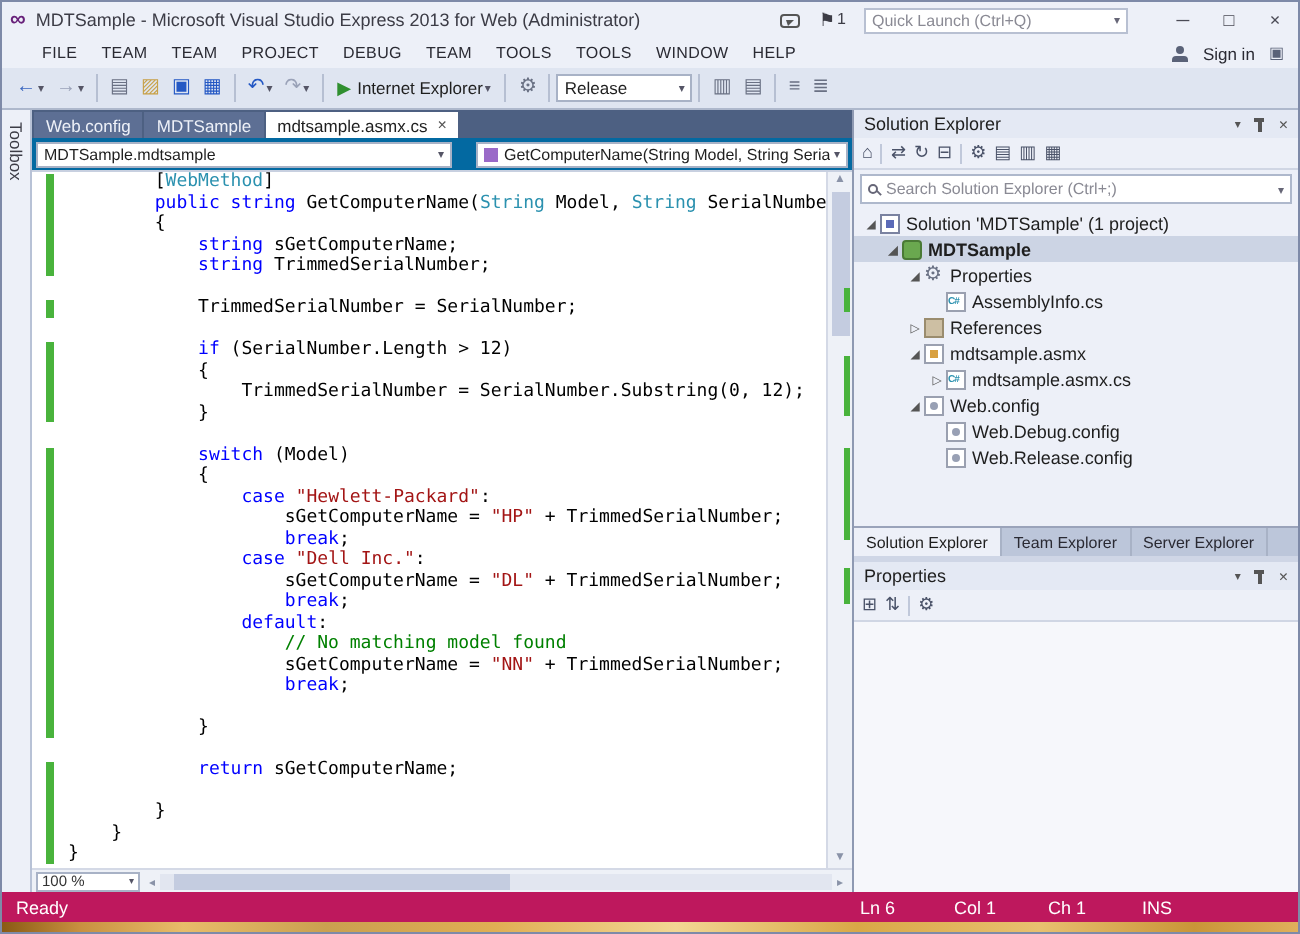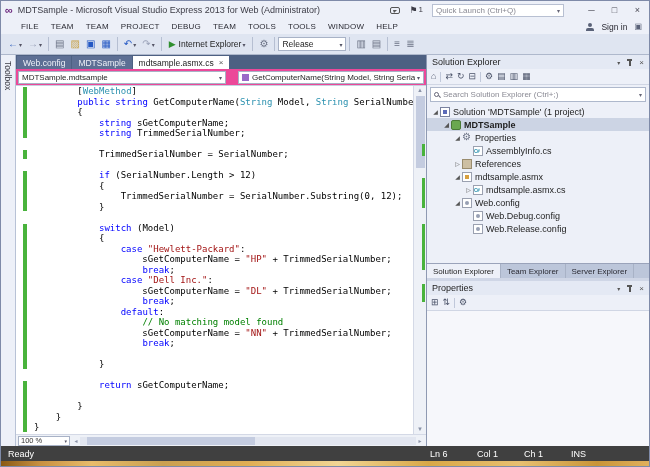--- a/index.html
+++ b/index.html
@@ -50,21 +50,21 @@
   .main { flex:1; display:flex; min-height:0; }
   .toolbox-strip { width:15px; flex:none; background:#edf0f8; border-right:1px solid #b8c2d6; display:flex; flex-direction:column; align-items:center; padding-top:6px; }
   .toolbox-label { writing-mode:vertical-rl; font-size:8.5px; color:#3c3c46; }
 
   .editor-col { width:410px; flex:none; display:flex; flex-direction:column; min-width:0; }
   .tabstrip { height:14px; flex:none; background:#4d6082; display:flex; align-items:flex-end; padding-left:1px; gap:1px; }
   .tab { height:13px; display:flex; align-items:center; padding:0 6px; font-size:8.5px; background:#5d6f94; color:#eef1f8; white-space:nowrap; }
   .tab.active { background:#ffffff; color:#1e1e1e; }
   .tab-close { margin-left:5px; font-size:8px; color:#555; }
 
-  .navbar { height:17px; flex:none; background:#ec4899; border-bottom:1px solid #c8d0e0; display:flex; align-items:center; padding:0 2px; gap:12px; }
+  .navbar { height:17px; flex:none; background:#0369a1; border-bottom:1px solid #c8d0e0; display:flex; align-items:center; padding:0 2px; gap:12px; }
   .nav-combo { height:13px; background:#fff; border:1px solid #a8b2c6; display:flex; align-items:center; font-size:8px; color:#1e1e1e; padding:0 3px; overflow:hidden; }
   .nav-combo.left { width:208px; }
   .nav-combo.right { flex:1; }
   .method-icon { width:7px; height:7px; background:#9a6ac8; margin-right:3px; flex:none; }
   .nav-lbl { flex:1; white-space:nowrap; overflow:hidden; }
   .nav-caret { font-size:6px; color:#556; margin-left:2px; flex:none; }
 
   .code-area { flex:1; min-height:0; position:relative; background:#fff; display:flex; overflow:hidden; }
   .glyph-margin { width:14px; flex:none; position:relative; background:#fff; }
   .change-bar { position:absolute; left:7px; width:4px; background:#49b33c; }
@@ -130,21 +130,21 @@
   .sbt { display:flex; align-items:center; padding:0 6px; font-size:8px; color:#2a2a33; border-right:1px solid #a8b2c6; white-space:nowrap; }
   .sbt.active { background:#edf0f8; color:#1e1e1e; }
 
   .pane-splitter { height:3px; flex:none; background:#cfd6e6; }
 
   .props-pane { height:165px; flex:none; display:flex; flex-direction:column; }
   .props-toolbar { height:16px; flex:none; display:flex; align-items:center; gap:4px; padding:0 4px; border-bottom:1px solid #d0d6e4; }
   .props-empty { flex:1; background:#f6f7fb; }
 
   
-  .statusbar { height:15px; flex:none; background:#404040; display:flex; align-items:center; color:#fff; font-size:9px; }
+  .statusbar { height:15px; flex:none; background:#be185d; display:flex; align-items:center; color:#fff; font-size:9px; }
   .sb-ready { padding-left:7px; }
   .sb-right { margin-left:auto; width:223px; flex:none; display:flex; }
   .sb-cell { width:47px; padding-left:4px; }
   .sb-cell.ins { width:40px; }
   .taskbar-strip { height:5px; flex:none; background:linear-gradient(90deg,#8a5a14 0%,#c89040 6%,#e8bc6a 14%,#caa050 25%,#e0ae54 38%,#f2d694 52%,#d9a847 66%,#e8c070 80%,#c99538 92%,#e0b05c 100%); }
 </style>
 </head>
 <body>
 
 <div class="window">

